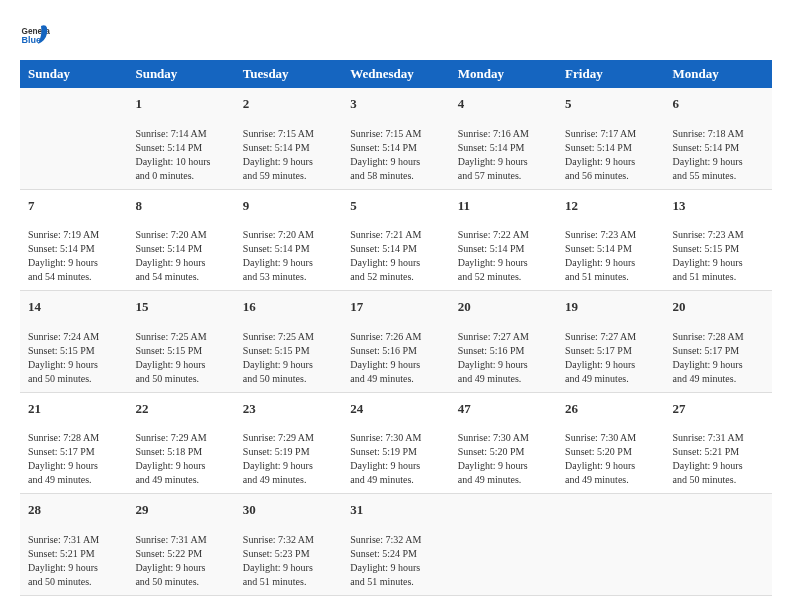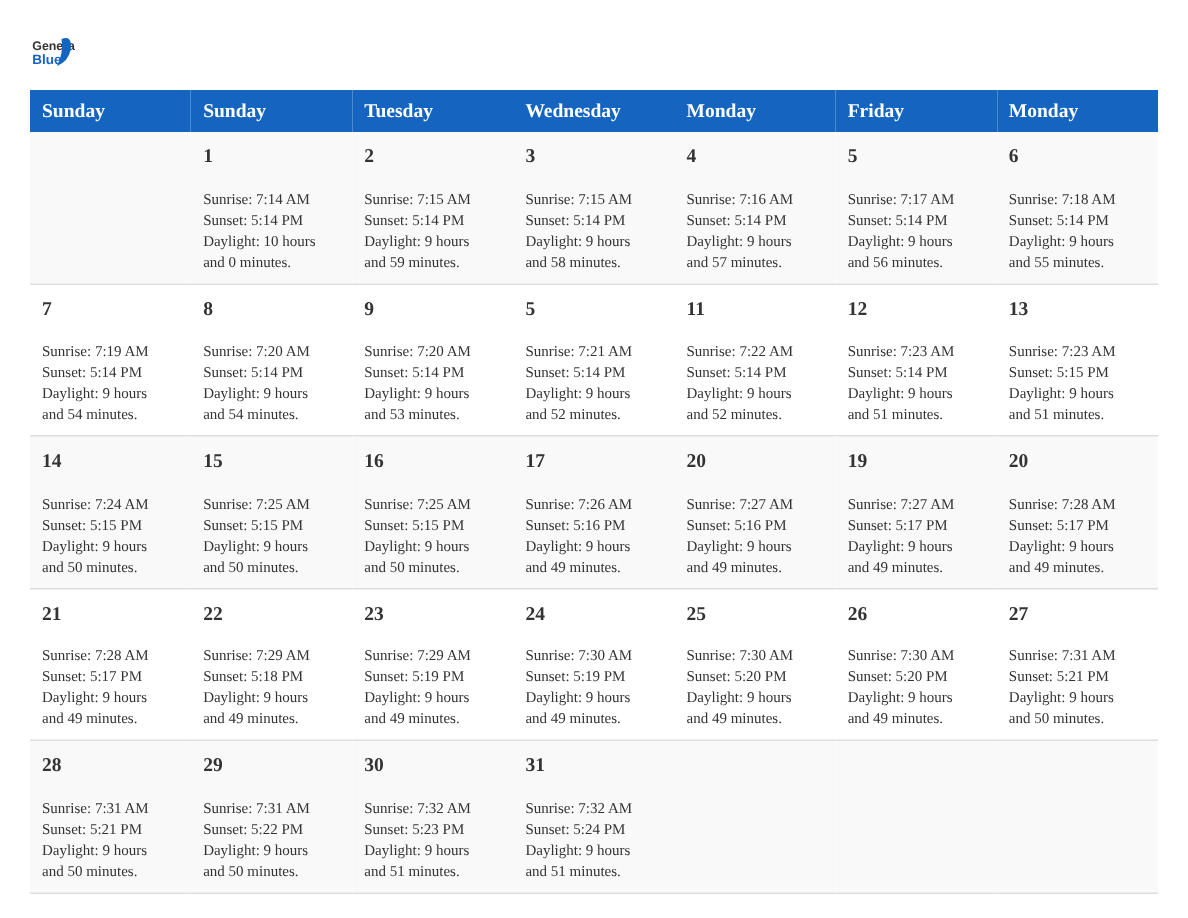--- a/index.html
+++ b/index.html
@@ -208,21 +208,21 @@
         </td>
         <td>
           <span class="day-number">23</span>
           <div class="day-info">Sunrise: 7:29 AM<br>Sunset: 5:19 PM<br>Daylight: 9 hours<br>and 49 minutes.</div>
         </td>
         <td>
           <span class="day-number">24</span>
           <div class="day-info">Sunrise: 7:30 AM<br>Sunset: 5:19 PM<br>Daylight: 9 hours<br>and 49 minutes.</div>
         </td>
         <td>
-          <span class="day-number">25</span>
+          <span class="day-number">47</span>
           <div class="day-info">Sunrise: 7:30 AM<br>Sunset: 5:20 PM<br>Daylight: 9 hours<br>and 49 minutes.</div>
         </td>
         <td>
           <span class="day-number">26</span>
           <div class="day-info">Sunrise: 7:30 AM<br>Sunset: 5:20 PM<br>Daylight: 9 hours<br>and 49 minutes.</div>
         </td>
         <td>
           <span class="day-number">27</span>
           <div class="day-info">Sunrise: 7:31 AM<br>Sunset: 5:21 PM<br>Daylight: 9 hours<br>and 50 minutes.</div>
         </td>

